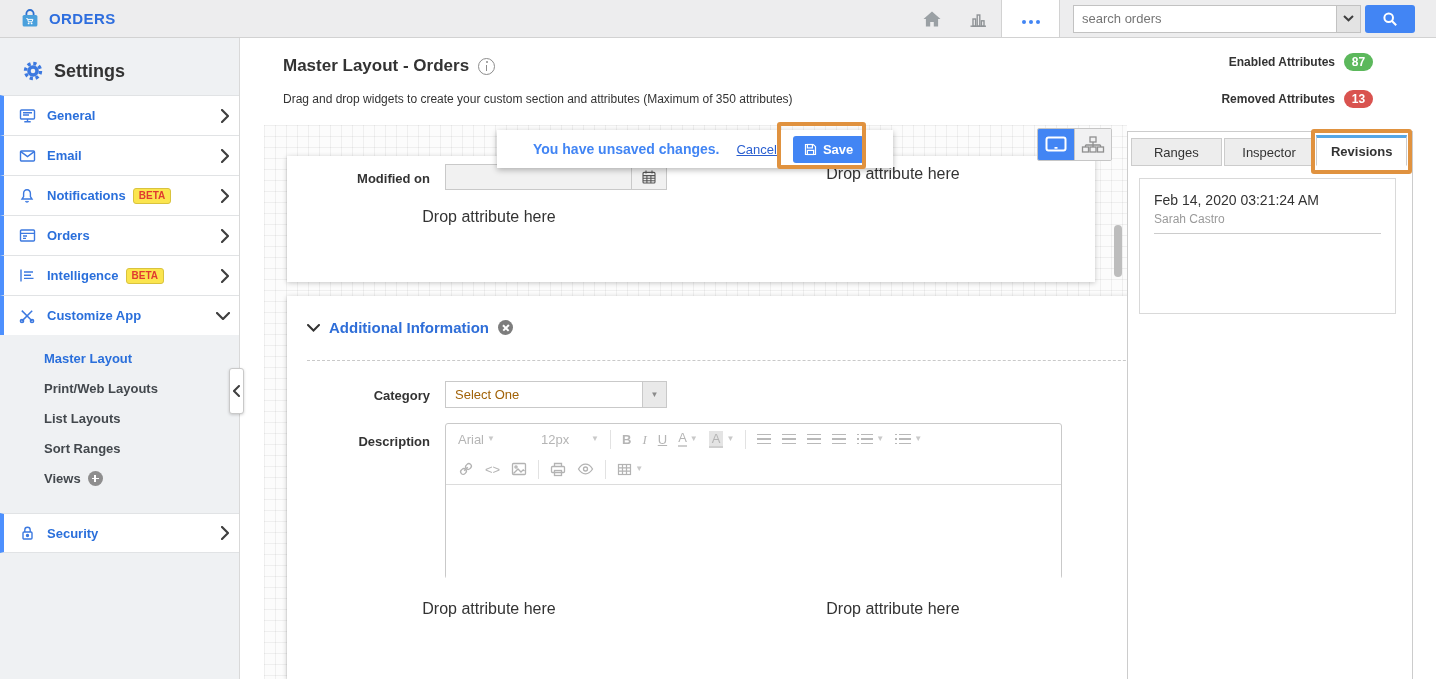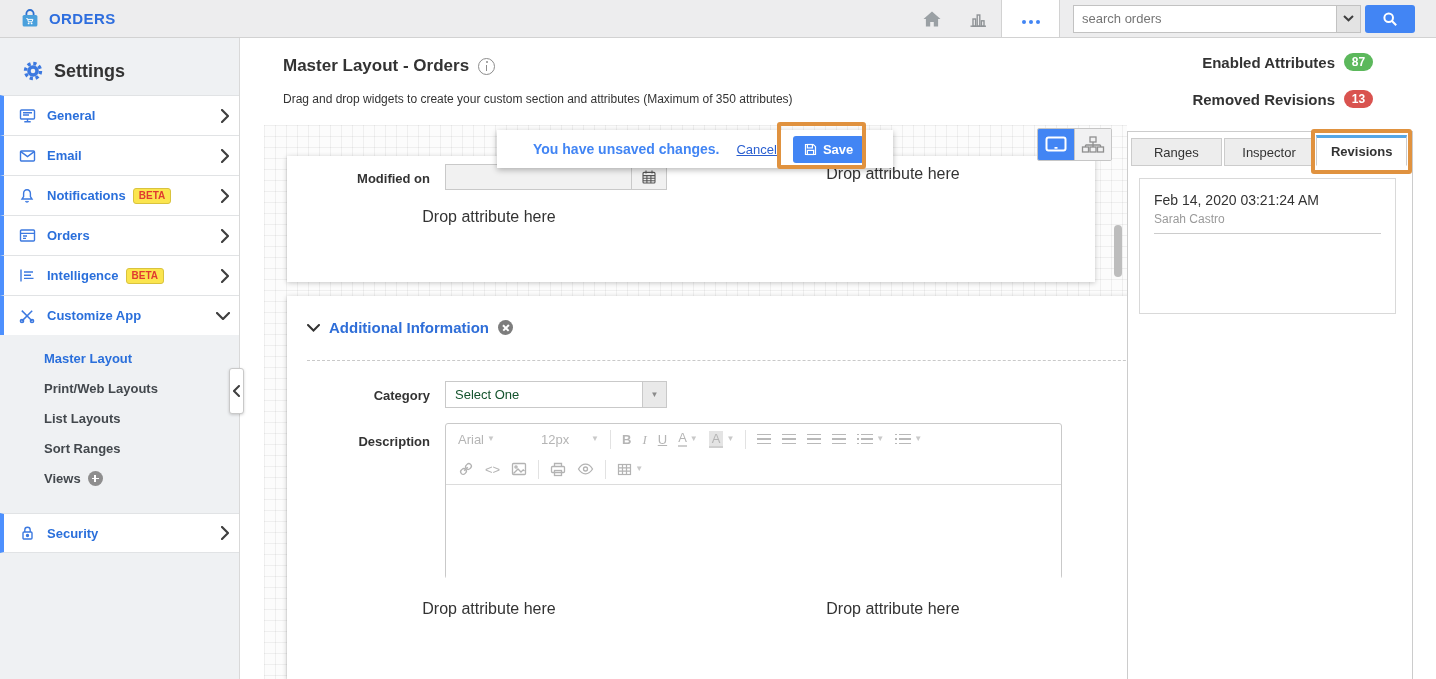--- a/index.html
+++ b/index.html
@@ -55,21 +55,21 @@
   .main{position:absolute;left:240px;top:38px;width:1196px;height:641px;background:#fff;}
   .page-title{position:absolute;left:43px;top:18px;font-size:17px;font-weight:bold;color:#333;
           display:flex;gap:9px;align-items:center;}
   .info-ic{width:15px;height:15px;border:1.3px solid #8c8c8c;border-radius:50%;position:relative;cursor:pointer;}
   .info-ic::before{content:"";position:absolute;left:6.4px;top:2.6px;width:2px;height:2px;background:#8c8c8c;border-radius:50%;}
   .info-ic::after{content:"";position:absolute;left:6.6px;top:6px;width:1.7px;height:6px;background:#8c8c8c;}
   .page-sub{position:absolute;left:43px;top:54px;font-size:12px;color:#333;}
   .attr-summary{position:absolute;right:63px;top:0;width:240px;}
   .attr-row{position:absolute;right:0;display:flex;align-items:center;gap:9px;}
   .attr-row.r1{top:15px;} .attr-row.r2{top:52px;}
-  .attr-label{font-size:15px;font-weight:bold;color:#333;}
+  .attr-label{font-size:12px;font-weight:bold;color:#333;}
   .badge{min-width:17px;height:18px;border-radius:9px;color:#fff;font-weight:bold;font-size:12px;
           display:flex;align-items:center;justify-content:center;padding:0 6px;}
   .badge.green{background:#5cb85c;} .badge.red{background:#d9534f;}
 
   
   .canvas{position:absolute;left:24px;top:87px;width:863px;height:554px;background:#fcfcfc;
           background-image:linear-gradient(rgba(0,0,0,.05) 1px,transparent 1px),
                            linear-gradient(90deg,rgba(0,0,0,.05) 1px,transparent 1px);
           background-size:11px 11px;}
   .card{position:absolute;background:#fff;box-shadow:0 1px 5px rgba(0,0,0,.22);}
@@ -86,21 +86,21 @@
   .dz2l{left:0;top:304px;} .dz2r{left:404px;top:304px;}
   .sec-hdr{position:absolute;left:20px;top:23px;display:flex;align-items:center;gap:9px;}
   .sec-title{font-size:15px;font-weight:bold;color:#2f6ed8;}
   .remove-ic{width:15px;height:15px;border-radius:50%;background:#7d7d7d;position:relative;cursor:pointer;}
   .remove-ic::before,.remove-ic::after{content:"";position:absolute;left:3.7px;top:6.7px;width:7.6px;height:1.6px;background:#fff;}
   .remove-ic::before{transform:rotate(45deg);} .remove-ic::after{transform:rotate(-45deg);}
   .dash{position:absolute;left:20px;right:18px;top:64px;border-top:1px dashed #c9c9c9;}
   .lbl-category{top:92px;} .lbl-description{top:138px;}
   .cat-select{position:absolute;left:158px;top:85px;width:222px;height:27px;border:1px solid #c9c9c9;
           background:#fff;display:flex;box-sizing:border-box;cursor:pointer;}
-  .cat-value{flex:1;padding-left:9px;color:#14532d;font-size:13px;display:flex;align-items:center;}
+  .cat-value{flex:1;padding-left:9px;color:#a16207;font-size:13px;display:flex;align-items:center;}
   .cat-arrow{width:23px;background:#e9e9e9;border-left:1px solid #c9c9c9;display:flex;
           align-items:center;justify-content:center;color:#8a8a8a;font-size:8px;}
   .editor{position:absolute;left:158px;top:127px;width:617px;height:156px;border:1px solid #c9c9c9;
           border-radius:3px;background:#fff;box-sizing:border-box;}
   .ed-row{display:flex;align-items:center;height:30px;padding:0 12px;gap:11px;color:#b5b5b5;}
   .ed-sep{width:1px;height:19px;background:#e2e2e2;}
   .edb{display:flex;align-items:center;gap:3px;font-size:13px;color:#b5b5b5;cursor:pointer;line-height:1;}
   .edb.b{font-weight:bold;} .edb.i{font-style:italic;font-family:"Liberation Serif",serif;}
   .edb.u{text-decoration:underline;}
   .a-under{border-bottom:2px solid #cfcfcf;padding-bottom:1px;}
@@ -367,21 +367,21 @@
       <span class="info-ic"></span>
     </div>
     <div class="page-sub">Drag and drop widgets to create your custom section and attributes (Maximum of 350 attributes)</div>
 
     <div class="attr-summary">
       <div class="attr-row r1">
         <span class="attr-label">Enabled Attributes</span>
         <span class="badge green">87</span>
       </div>
       <div class="attr-row r2">
-        <span class="attr-label">Removed Revisions</span>
+        <span class="attr-label">Removed Attributes</span>
         <span class="badge red">13</span>
       </div>
     </div>
 
     <div class="canvas">
 
       <div class="card card1">
         <div class="fld-label lbl-modified">Modified on</div>
         <div class="date-group">
           <div class="date-input"></div>

